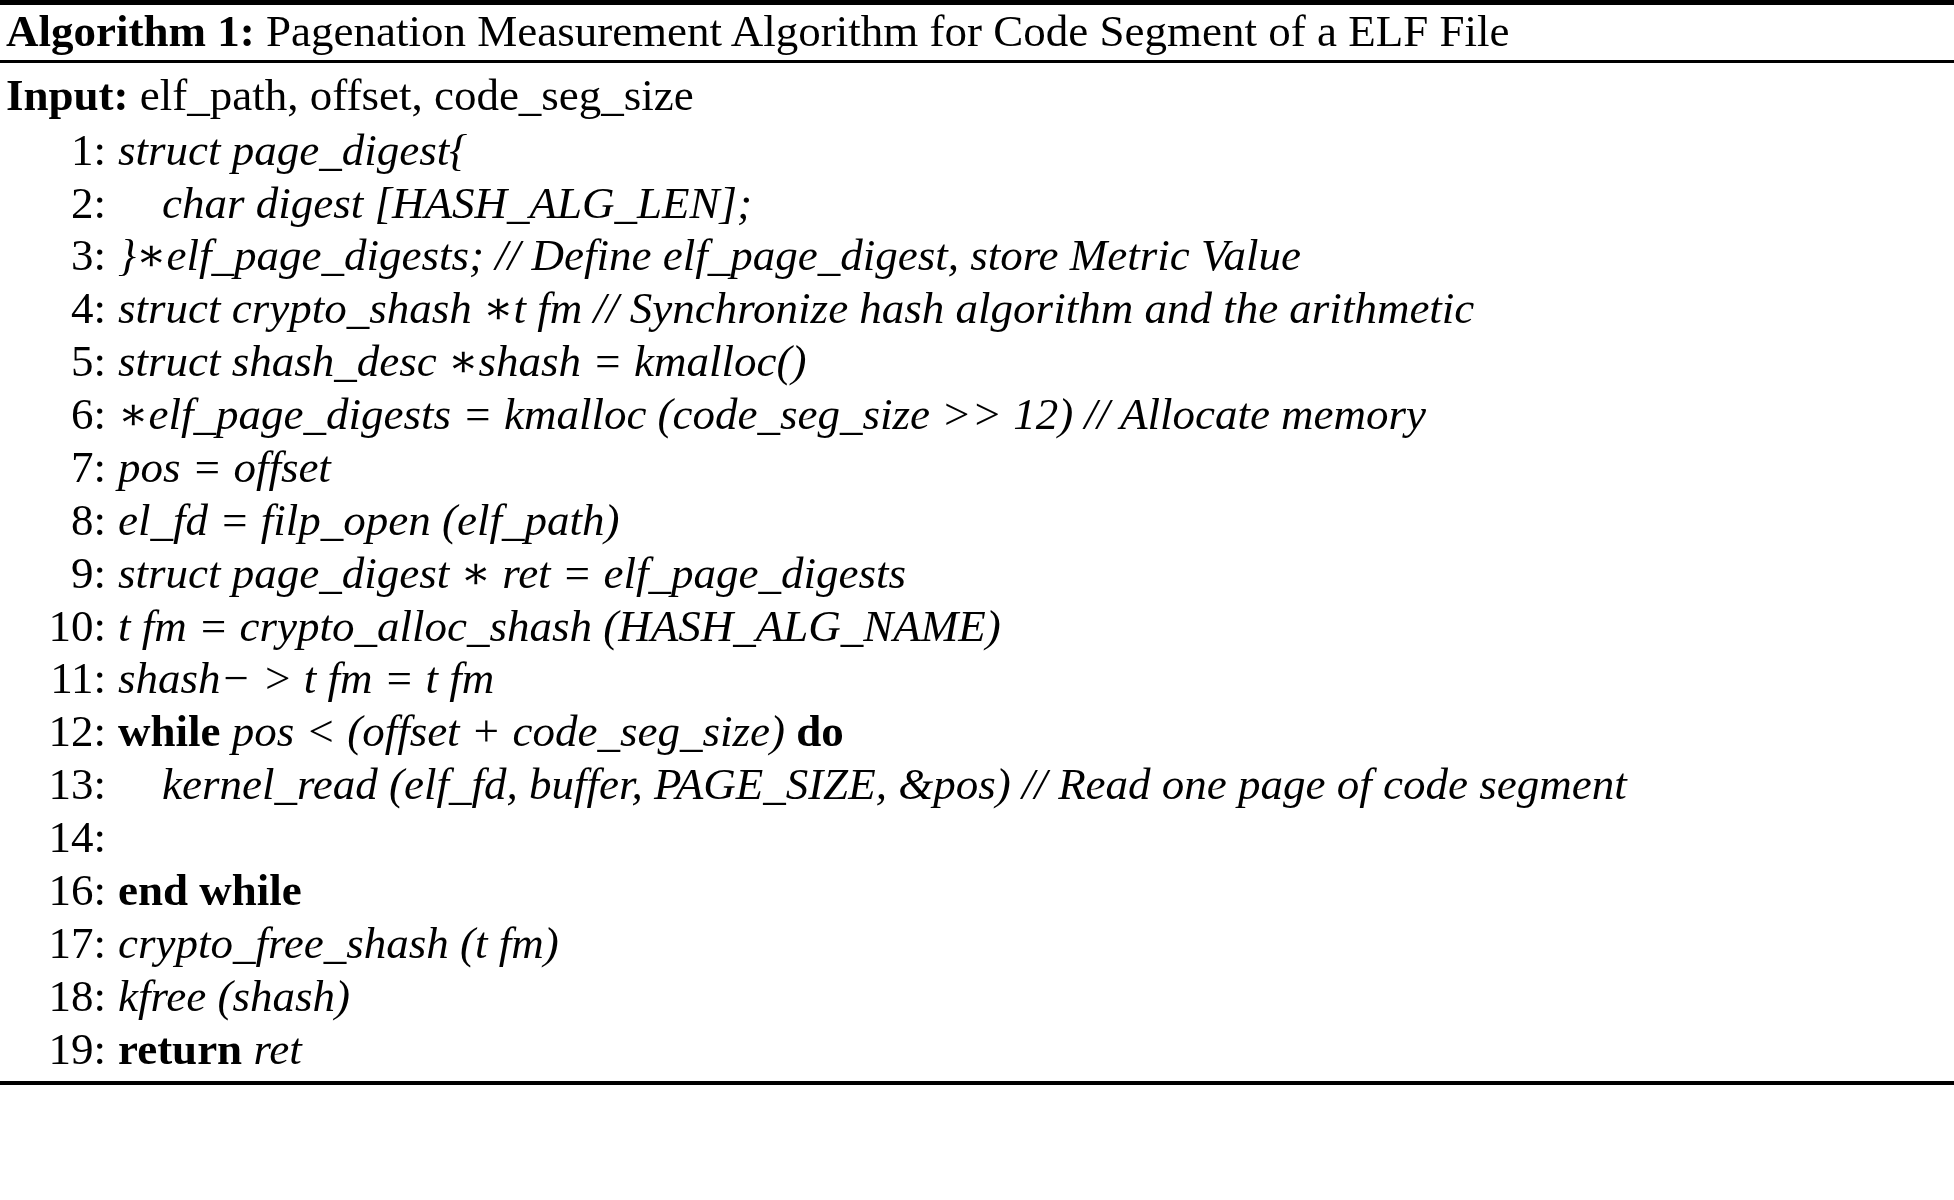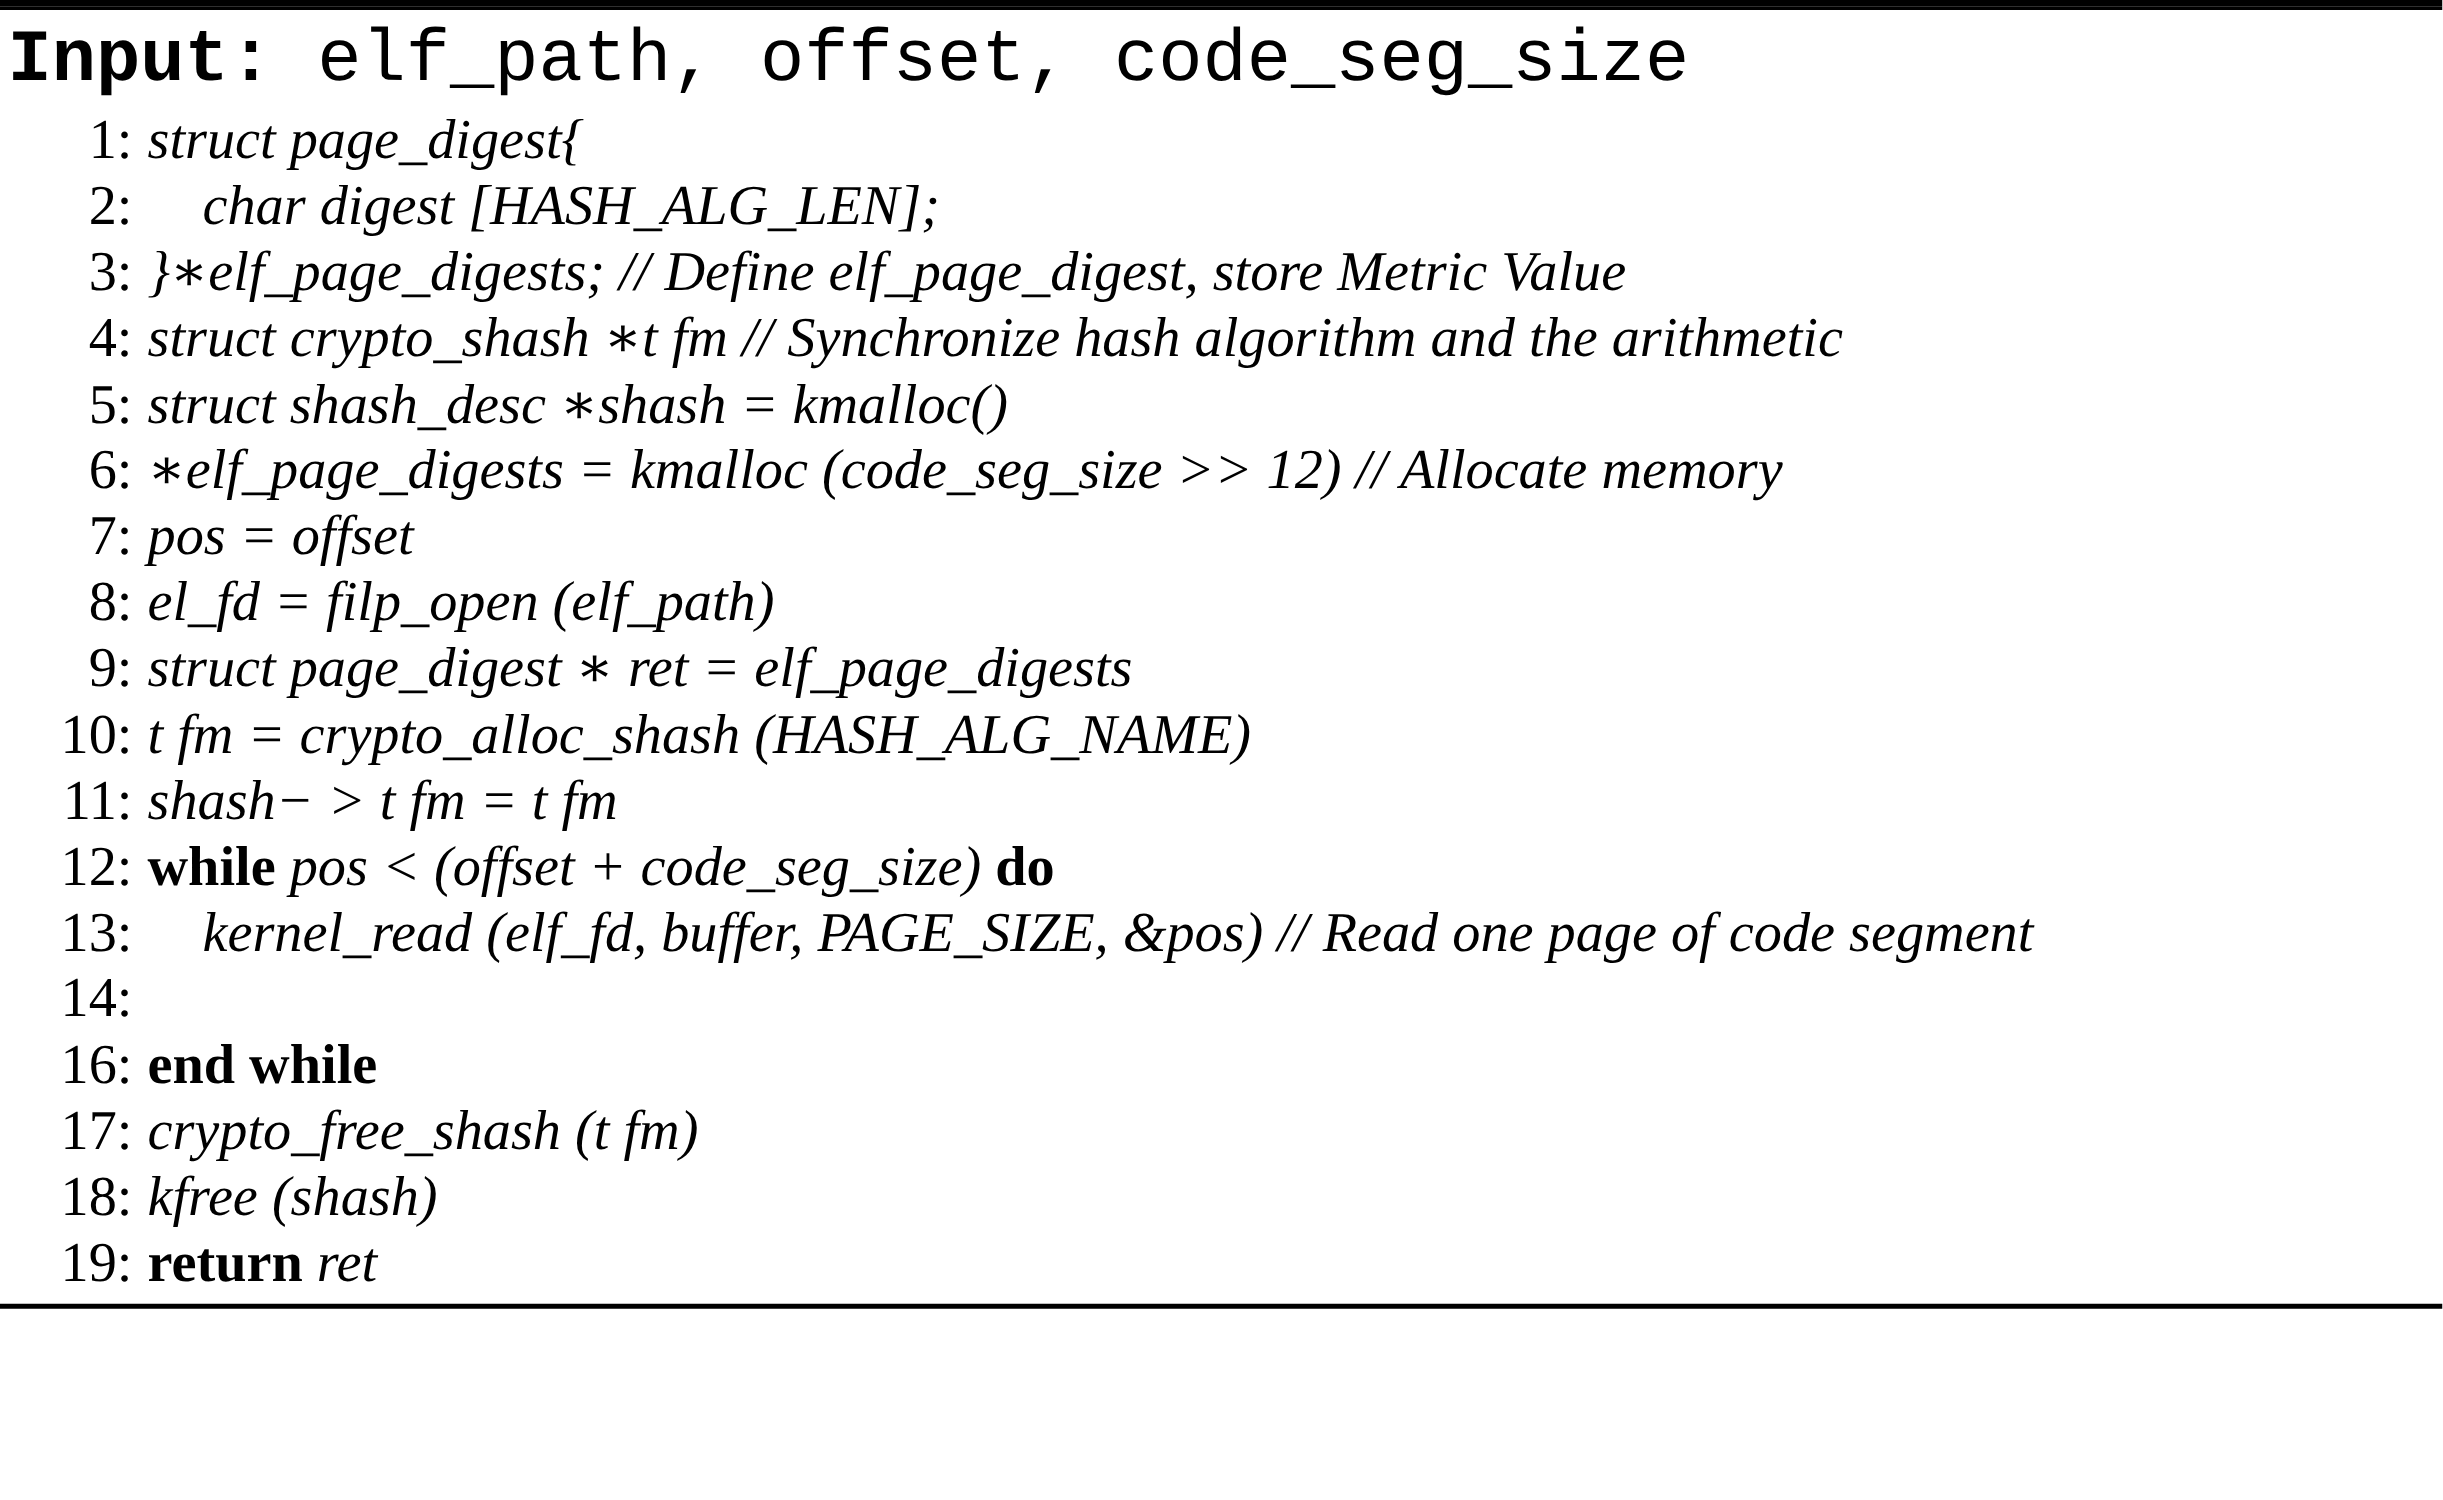--- a/index.html
+++ b/index.html
@@ -52,24 +52,23 @@
   }
   .algo-caption .algo-title {
     font-weight: normal;
   }
 
   
   .io-block {
     padding: 6px 0 0 6px;
   }
   .io-line {
-    font-size: 59px;
+    font-size: 45px;
     line-height: 1.17;
     white-space: nowrap;
-    font-family: Liberation Mono, monospace;
   }
   .io-line .io-label {
     font-weight: bold;
   }
   .io-line .io-value {
     font-weight: normal;
     font-style: normal;
   }
 
   
@@ -108,20 +107,24 @@
   .indent-1 { padding-left: 56px; }
   .indent-0 { padding-left: 12px; }
 </style>
 </head>
 <body>
 
 <div class="algorithm-box">
 
   <div class="rule-top"></div>
 
+  <div class="algo-caption">
+    <span class="algo-label">Algorithm 1:</span>
+    <span class="algo-title">Pagenation Measurement Algorithm for Code Segment of a ELF File</span>
+  </div>
 
   <div class="rule-mid"></div>
 
   <div class="io-block">
     <div class="io-line">
       <span class="io-label">Input:</span>
       <span class="io-value">elf_path, offset, code_seg_size</span>
     </div>
   </div>
 

